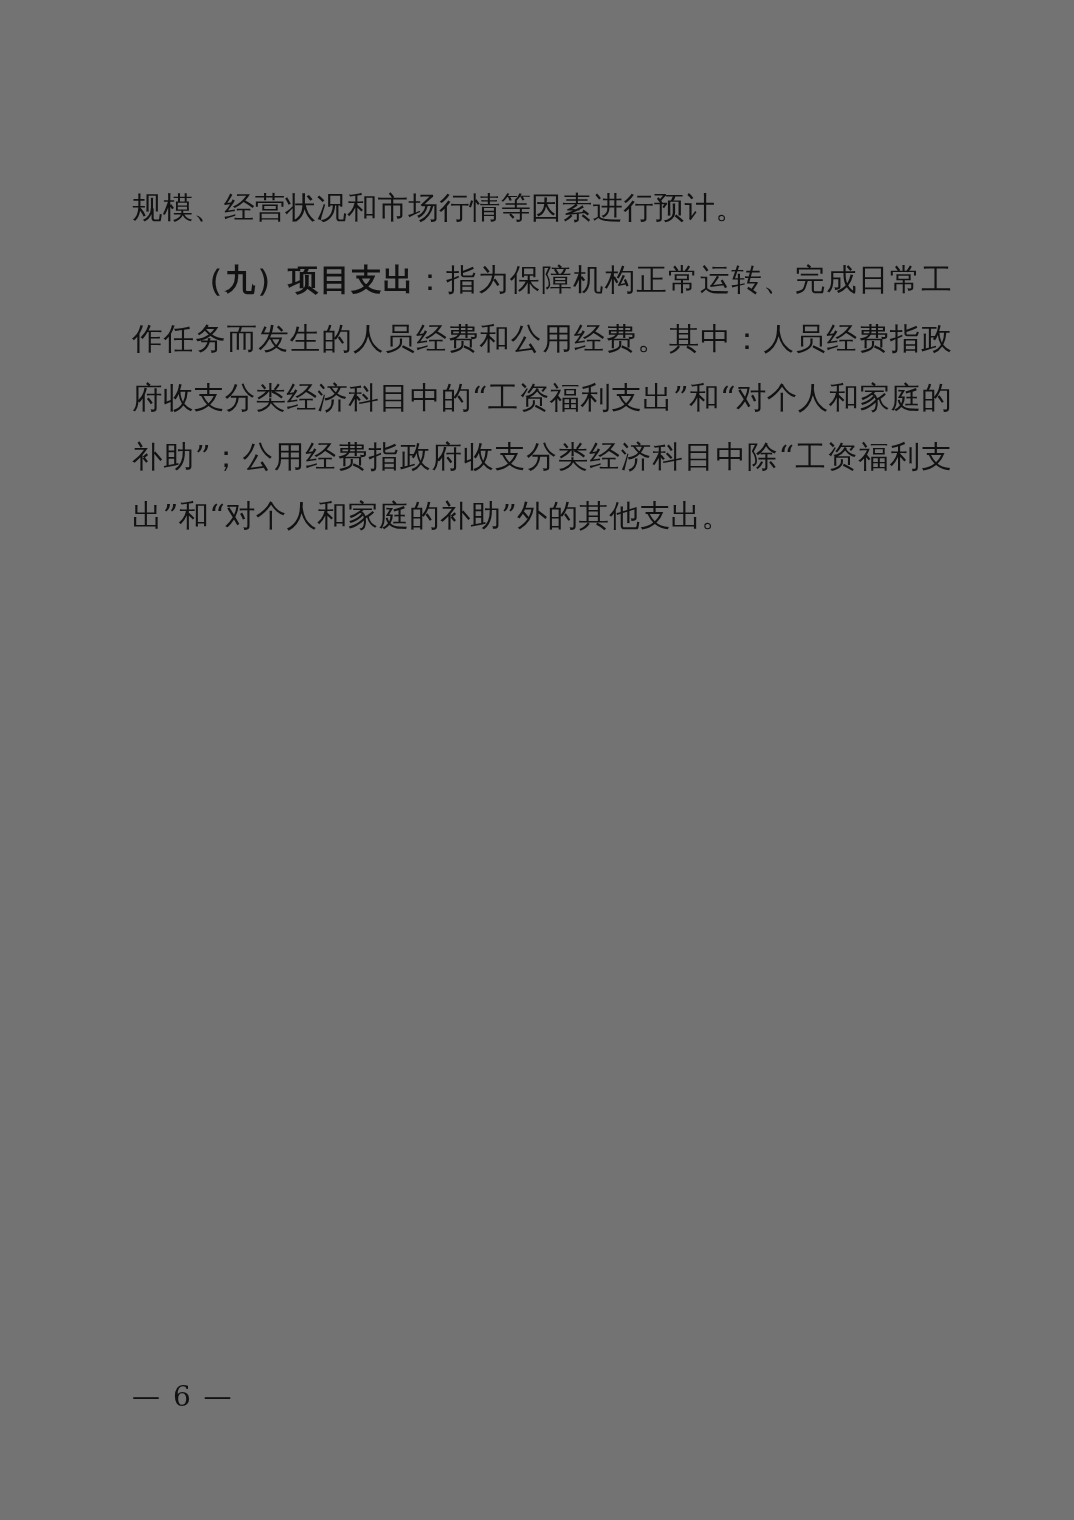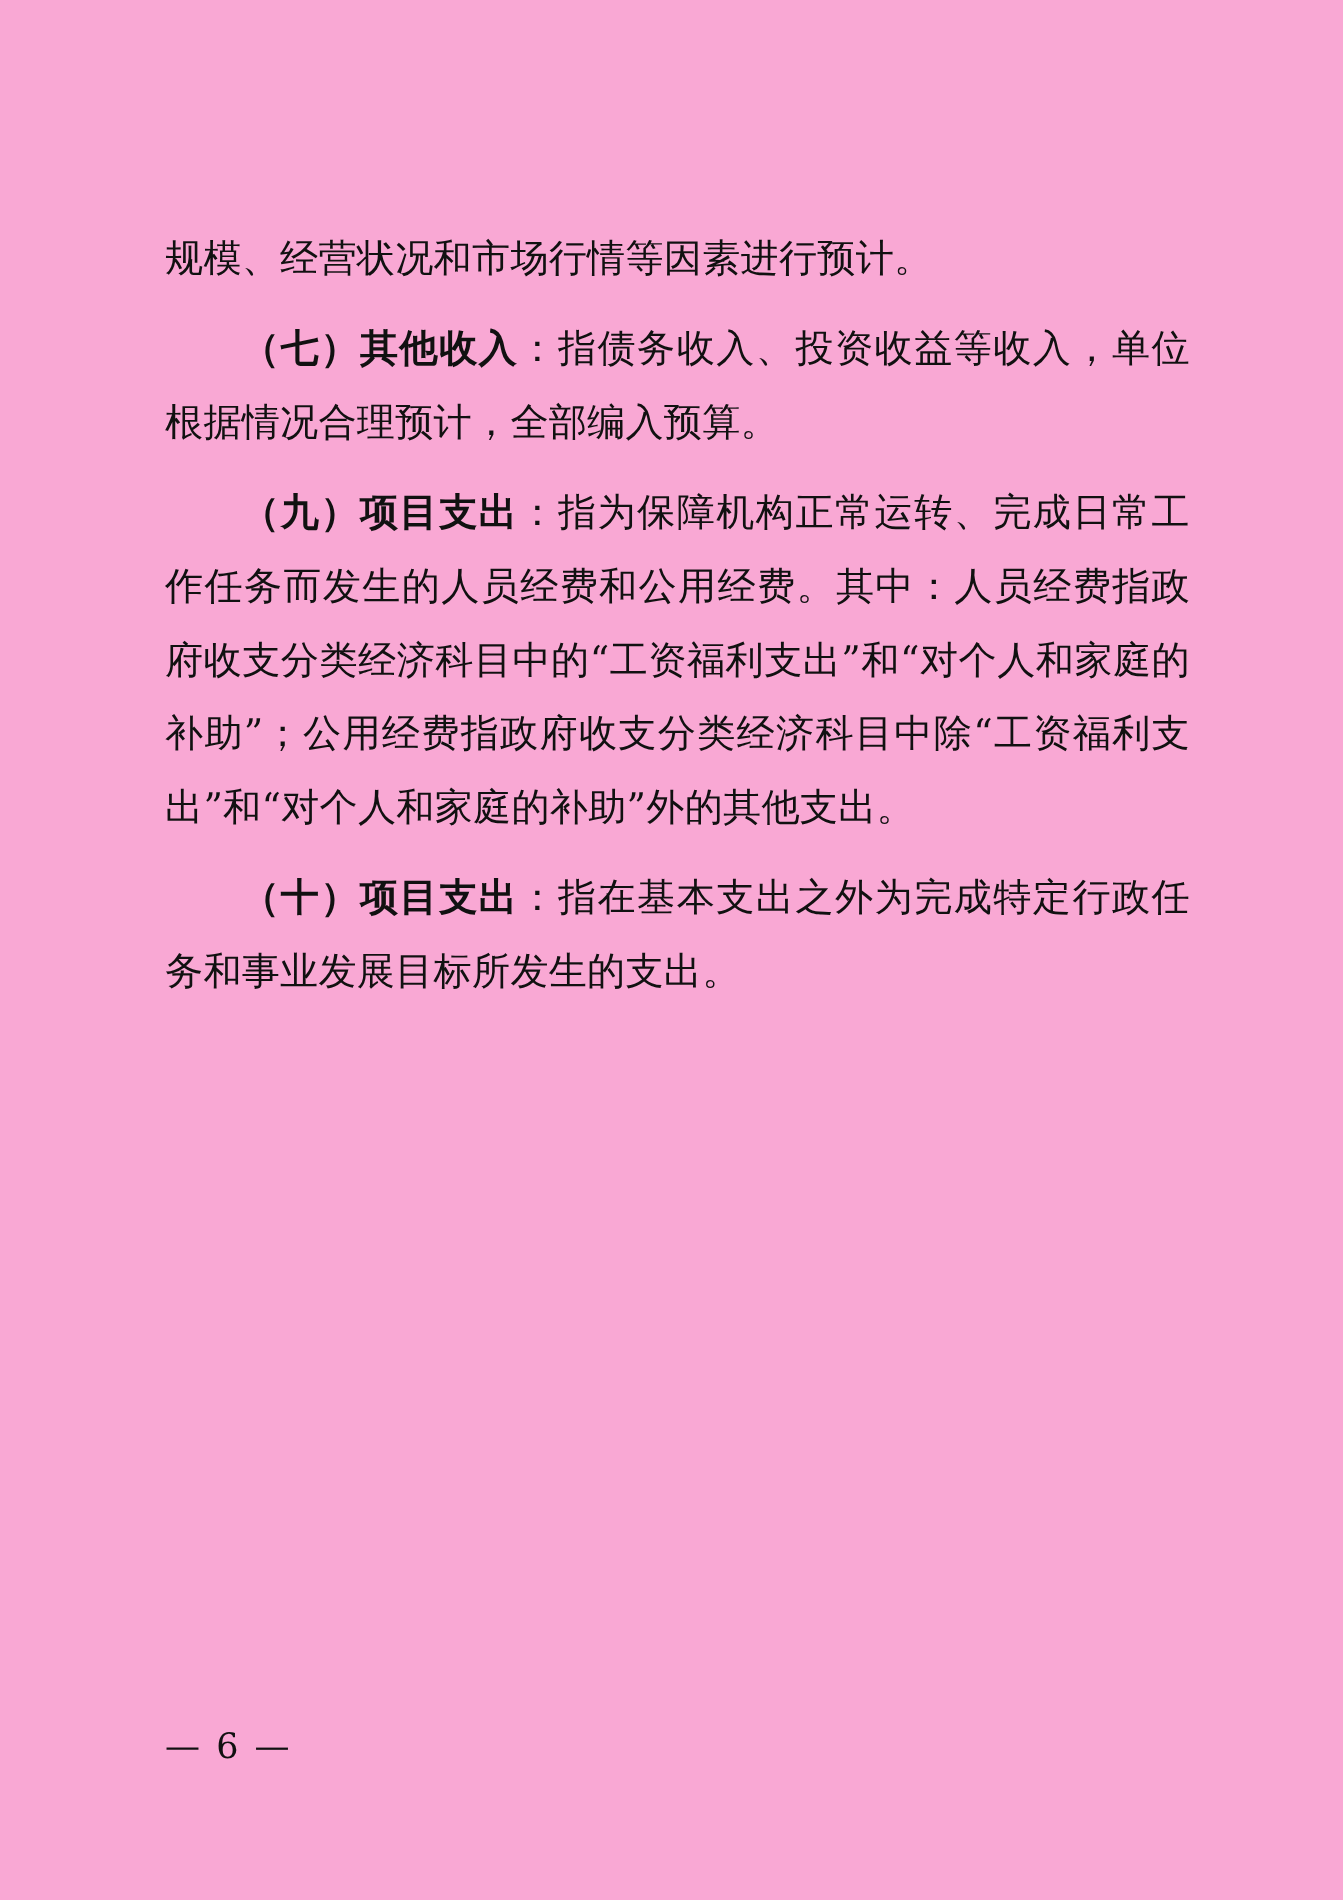--- a/index.html
+++ b/index.html
@@ -4,21 +4,21 @@
 <style>
   html, body {
     margin: 0;
     padding: 0;
     background: #ffffff;
   }
   .page {
     position: relative;
     width: 1074px;
     height: 1520px;
-    background: #f9a8d4;
+    background: #737373;
     box-sizing: border-box;
     overflow: hidden;
   }
   .content {
     position: absolute;
     left: 132px;
     top: 178px;
     width: 820px;
   }
   .para {
@@ -47,18 +47,16 @@
     color: #111111;
     letter-spacing: 2px;
   }
 </style>
 </head>
 <body>
 
 <div class="page">
   <div class="content" id="body-container">
       <p class="para"><span>规模、经营状况和市场行情等因素进行预计。</span></p>
-      <p class="para indent"><span class="bold">（七）其他收入</span><span>：指债务收入、投资收益等收入，单位根据情况合理预计，全部编入预算。</span></p>
       <p class="para indent"><span class="bold">（九）项目支出</span><span>：指为保障机构正常运转、完成日常工作任务而发生的人员经费和公用经费。其中：人员经费指政府收支分类经济科目中的“工资福利支出”和“对个人和家庭的补助”；公用经费指政府收支分类经济科目中除“工资福利支出”和“对个人和家庭的补助”外的其他支出。</span></p>
-      <p class="para indent"><span class="bold">（十）项目支出</span><span>：指在基本支出之外为完成特定行政任务和事业发展目标所发生的支出。</span></p>
     </div>
   <div class="footer">— 6 —</div>
 </div>
 
 </body></html>

